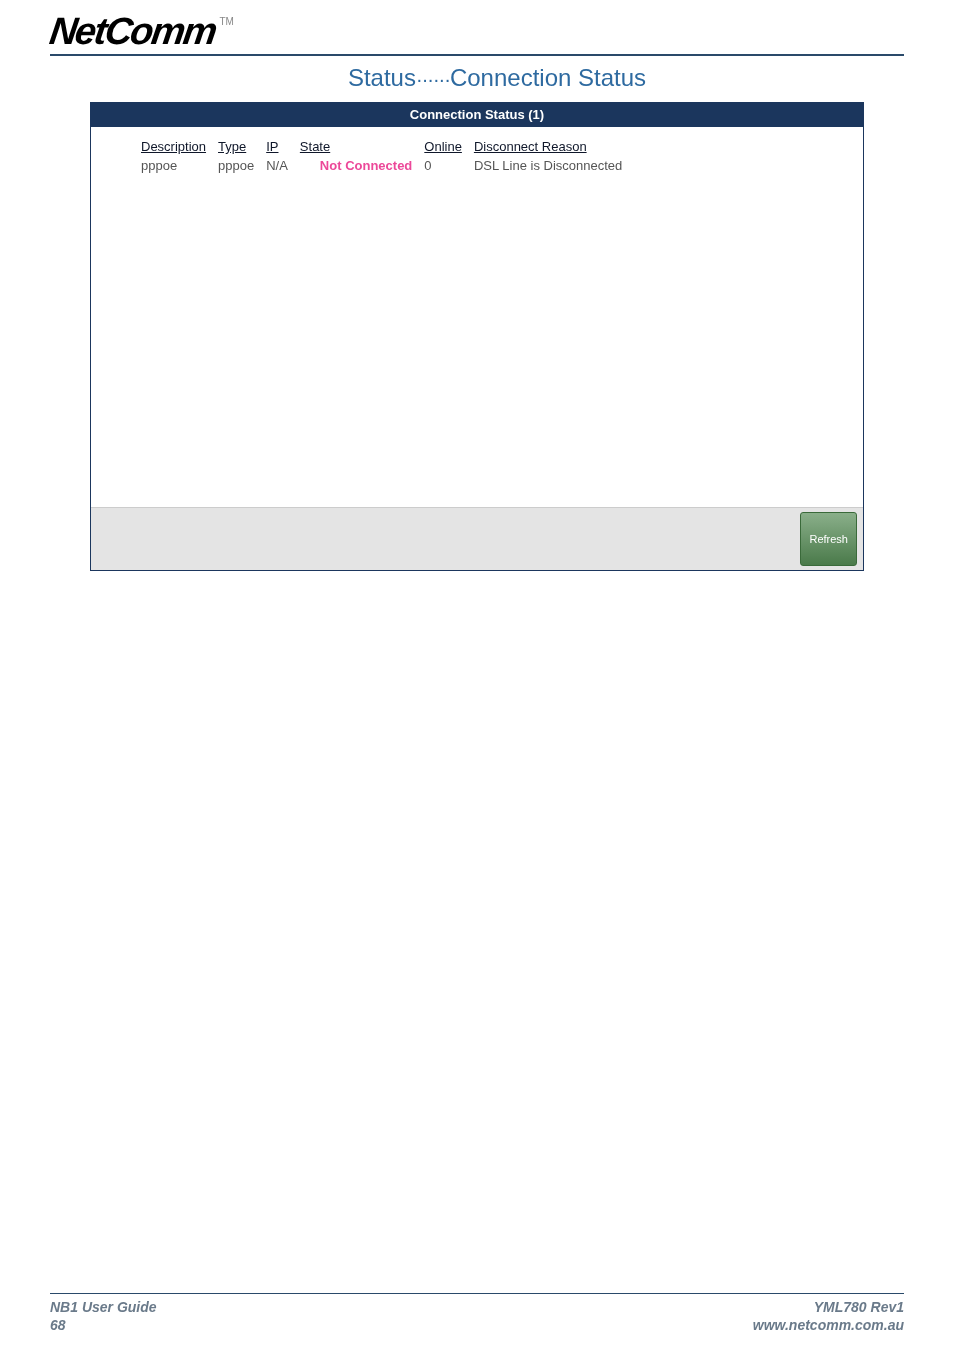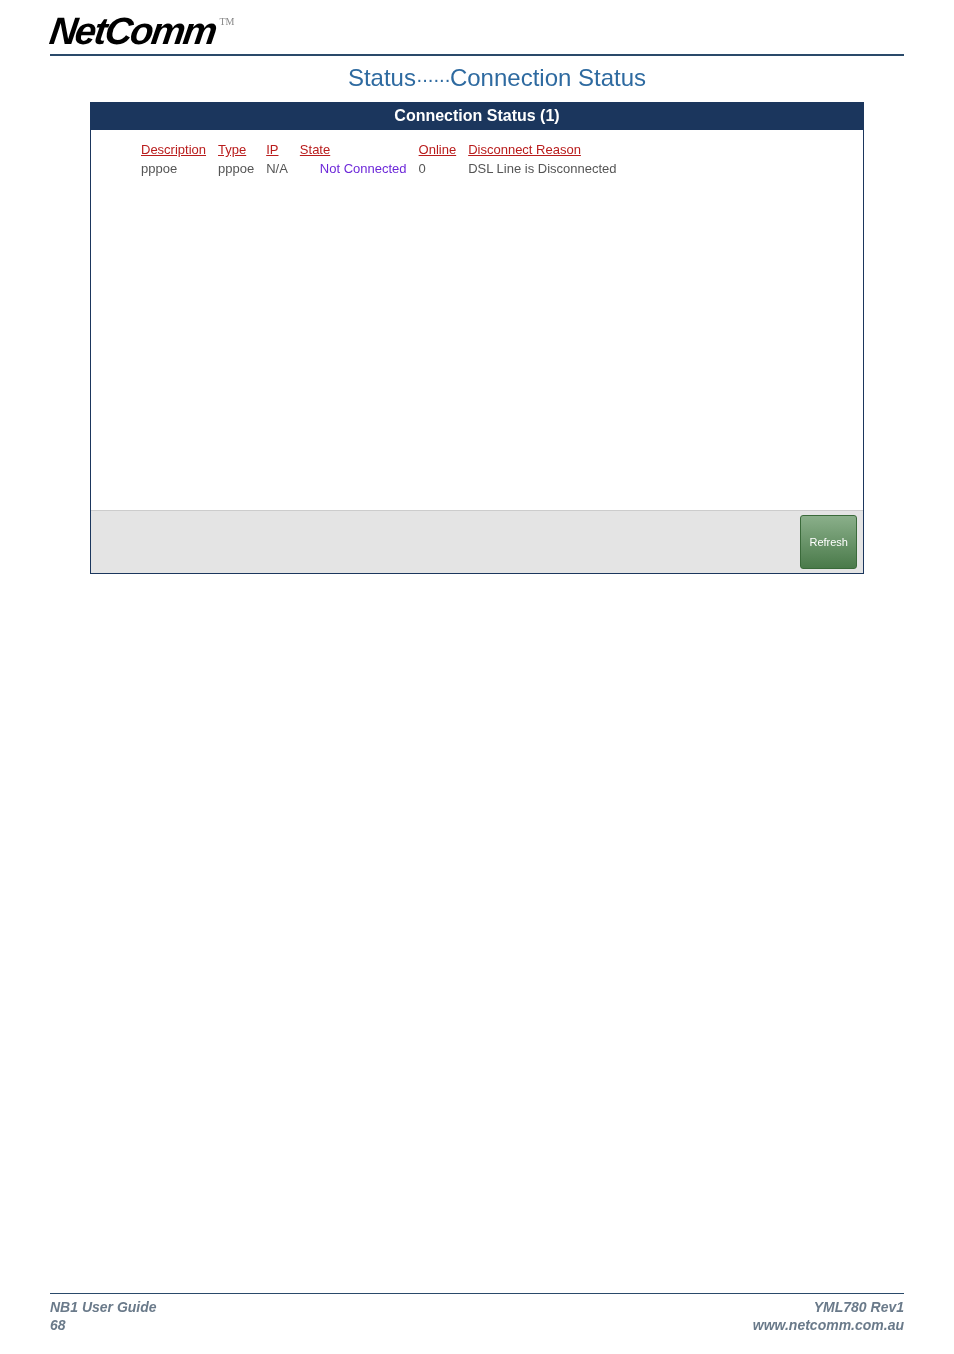--- a/index.html
+++ b/index.html
@@ -28,21 +28,20 @@
     transform: skewX(-8deg);
     line-height: 1;
   }
   .logo-tm {
     font-size: 10px;
     color: #888;
     margin-left: 4px;
     margin-top: 4px;
     font-style: normal;
     transform: none;
-    font-family: Liberation Serif, serif;
   }
   .hr-top {
     border: none;
     border-top: 2px solid #2a4a6a;
     margin: 4px 0 8px 0;
   }
   .breadcrumb {
     font-family: "Trebuchet MS", sans-serif;
     font-size: 24px;
     color: #2e6aa0;
@@ -64,48 +63,48 @@
   }
   .panel {
     margin: 0 40px;
     border: 1px solid #1b365d;
   }
   .panel-header {
     background: #1b365d;
     color: #fff;
     text-align: center;
     font-weight: bold;
-    font-size: 16px;
+    font-size: 13px;
     padding: 4px 8px;
     border-bottom: 1px solid #1b365d;
   }
   .panel-body {
     background: #fff;
     padding: 10px 10px 10px 50px;
     height: 380px;
   }
   table.data {
     border-collapse: collapse;
     font-size: 13px;
     color: #333;
   }
   table.data th {
     text-align: left;
     font-weight: normal;
     text-decoration: underline;
-    color: #b91c1c;
+    color: #0f172a;
     padding: 2px 12px 2px 0;
   }
   table.data td {
     padding: 2px 12px 2px 0;
     color: #555;
   }
   table.data td.bold {
-    font-weight: normal;
-    color: #6d28d9;
+    font-weight: bold;
+    color: #ec4899;
     padding-left: 20px;
   }
   .panel-footer {
     background: #e4e4e4;
     padding: 4px 6px;
     text-align: right;
     border-top: 1px solid #ccc;
   }
   .refresh-btn {
     display: inline-block;

